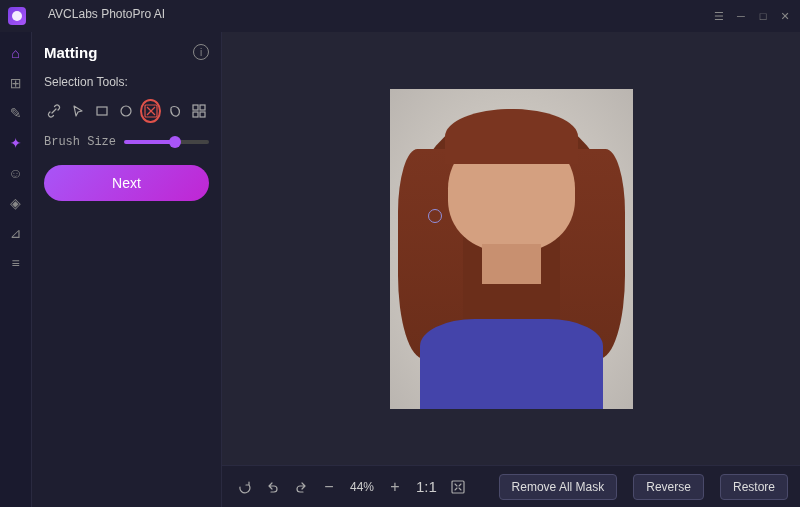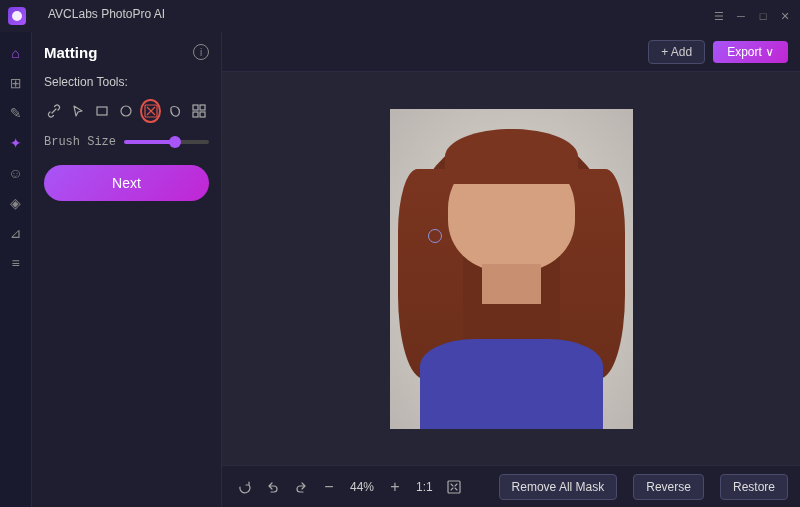--- a/index.html
+++ b/index.html
@@ -385,21 +385,21 @@
       border-radius: 3px;
     }
     .zoom-percent {
       color: #ccc;
       font-size: 12px;
       min-width: 32px;
       text-align: center;
     }
     .zoom-1to1 {
       color: #ccc;
-      font-size: 12px;
+      font-size: 15px;
       cursor: pointer;
       padding: 2px 4px;
       border-radius: 3px;
     }
 
     .action-buttons {
       display: flex;
       align-items: center;
       gap: 16px;
     }
@@ -511,24 +511,20 @@
       <div class="brush-slider">
         <div class="brush-thumb"></div>
       </div>
     </div>
 
     <button class="next-btn">Next</button>
   </div>
 
   <div class="content-area">
 
-    <div class="header-bar">
-      <button class="add-btn">+ Add</button>
-      <button class="export-btn">Export ∨</button>
-    </div>
 
     <div class="canvas-area">
       <div class="photo-container">
         <div class="portrait">
 
           <div class="portrait-bg"></div>
 
           <div class="hair-back"></div>
 
           <div class="hair-left"></div>

